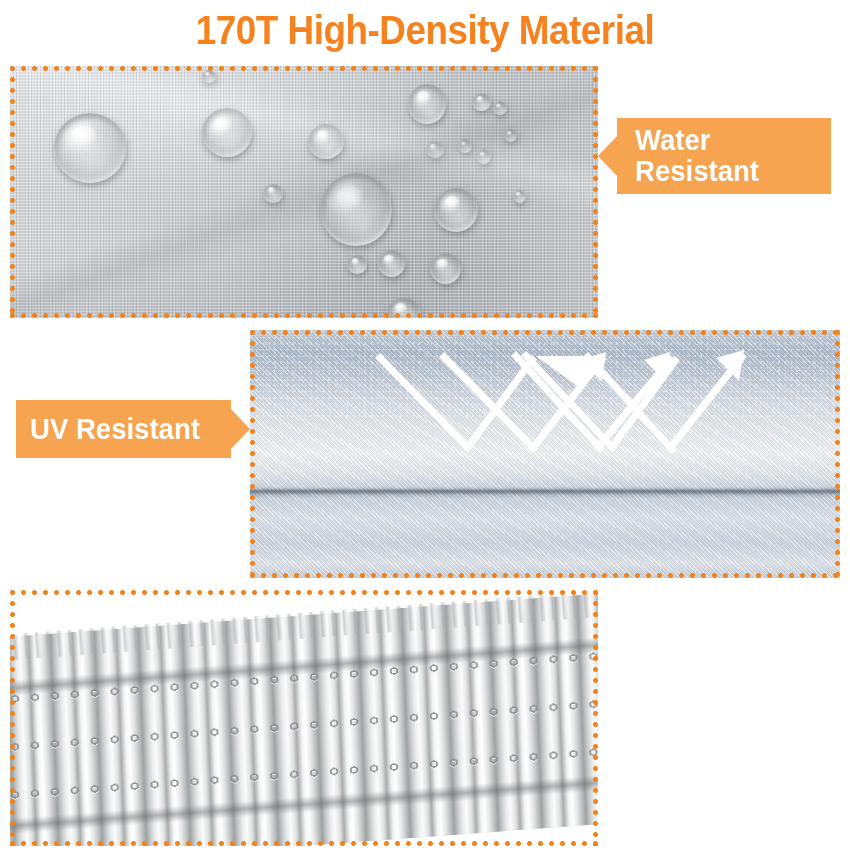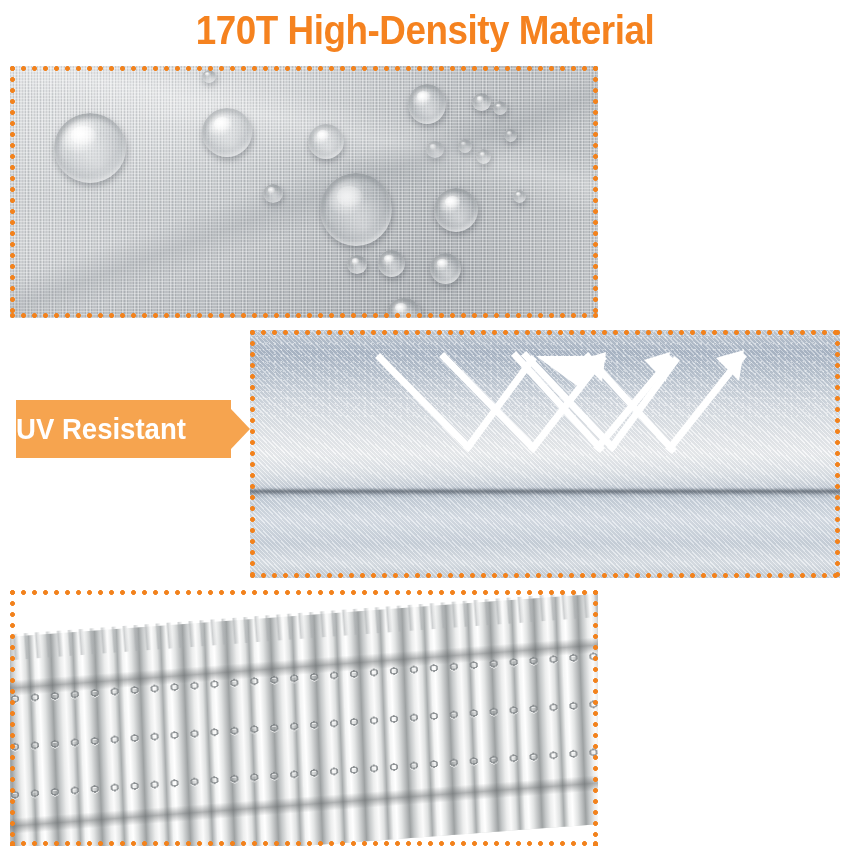--- a/index.html
+++ b/index.html
@@ -234,20 +234,25 @@
 
     <div class="sheen"></div>
     <div class="dots">
       <div class="edge top"></div>
         <div class="edge bottom"></div>
       <div class="edge left"></div>
         <div class="edge right"></div>
     </div>
   </div>
 
+  <div class="callout" id="callout-water" style="left:617px;top:118px;width:214px;height:76px;padding-left:18px;font-size:29px;">
+    <span class="nub nub-left"></span>
+    <span class="txt">Water
+Resistant</span>
+  </div>
 
   <div class="frame" id="photo2" style="left:250px;top:330px;width:590px;height:248px;">
     <div class="sky"></div>
     <div class="twill"></div>
     <div class="grain"></div>
     <div class="fold" style="top:158px;height:7px;"></div>
 
     <svg class="uvarrows" viewBox="0 0 590 248" preserveAspectRatio="none">
       <g stroke="#ffffff" stroke-width="7" fill="none" stroke-linecap="square">
         <path d="M130 28 L218 117"></path>
@@ -277,21 +282,21 @@
     </svg>
 
     <div class="dots">
       <div class="edge top"></div>
         <div class="edge bottom"></div>
       <div class="edge left"></div>
         <div class="edge right"></div>
     </div>
   </div>
 
-  <div class="callout" id="callout-uv" style="left:16px;top:400px;width:215px;height:58px;font-size:29px;">
+  <div class="callout" id="callout-uv" style="left:16px;top:400px;width:215px;height:58px;padding-left:14px;font-size:29px;">
     <span class="nub nub-right"></span>
     <span class="txt">UV Resistant</span>
   </div>
 
   <div class="frame" id="photo3" style="left:10px;top:590px;width:588px;height:256px;background:#ffffff;">
     <div class="bg"></div>
     <div class="ruche" style="top:48px;height:230px;"></div>
     <div class="topedge" style="top:46px;"></div>
     <div class="shadowband" style="top:92px;"></div>
     <div class="stitch" style="top:104px;"></div>

